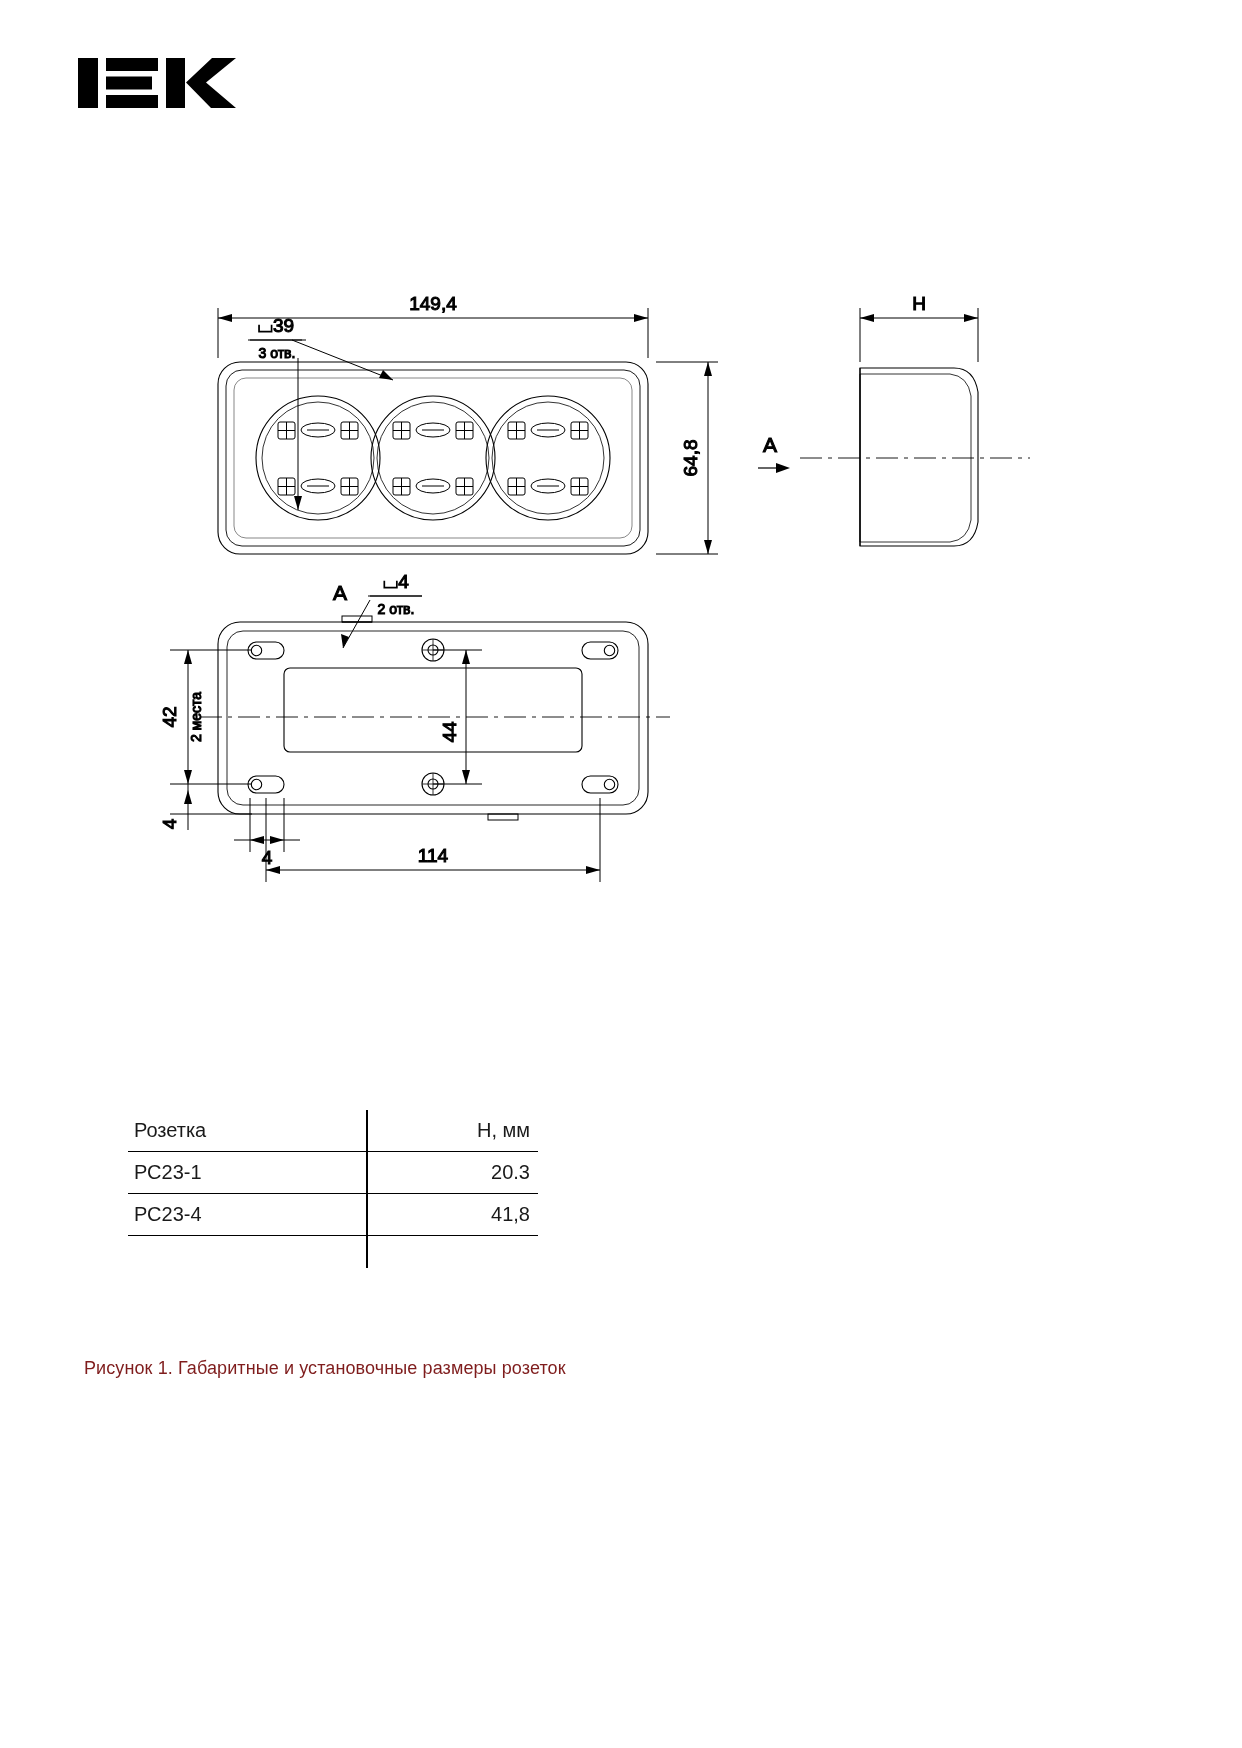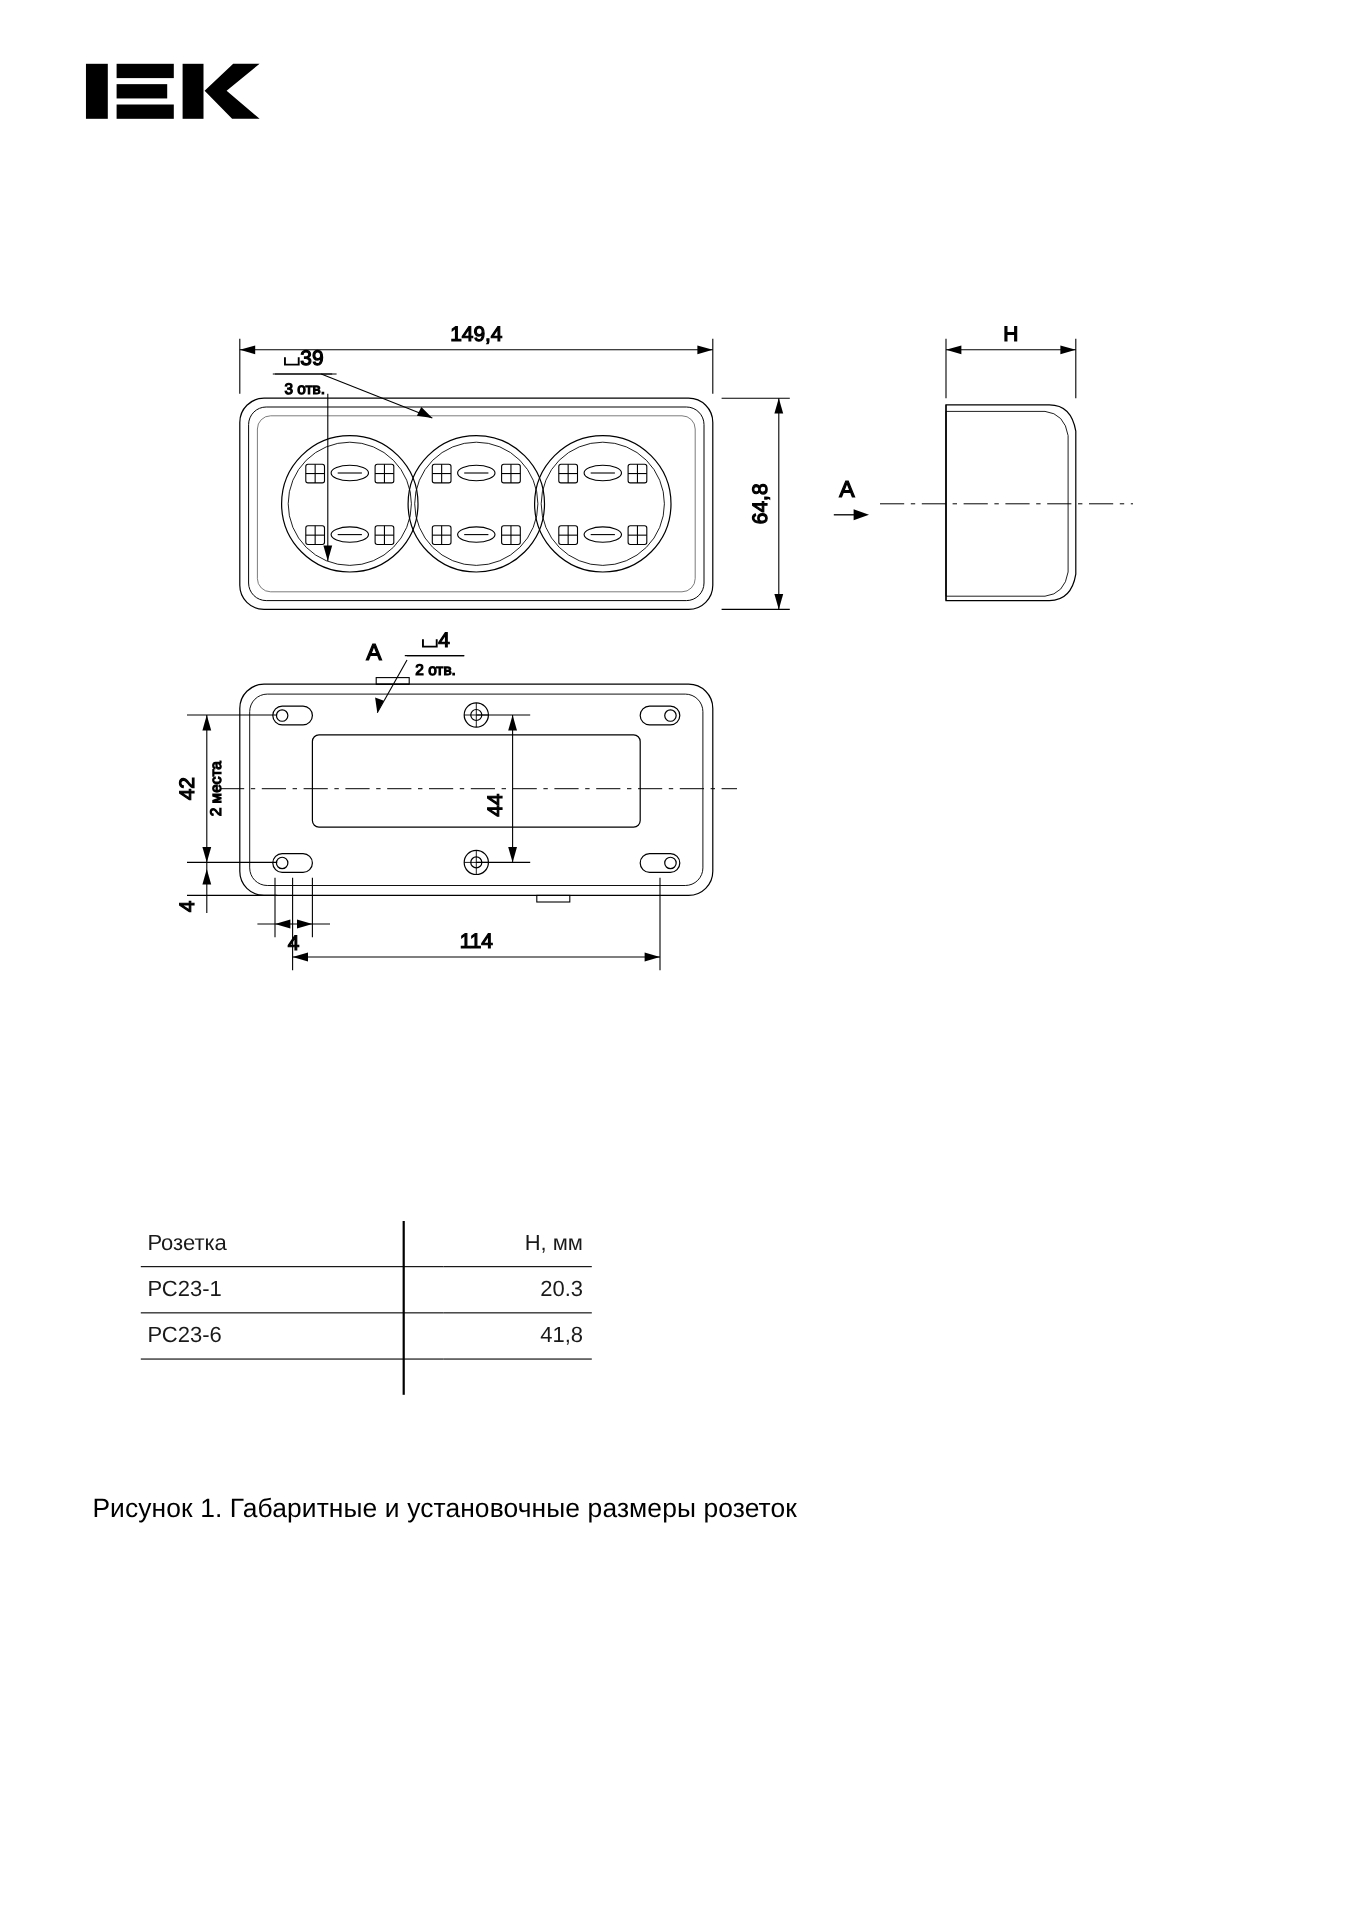--- a/index.html
+++ b/index.html
@@ -67,22 +67,22 @@
     top: 1110px;
     width: 1.6px;
     height: 158px;
     background: #000;
   }
   
   .caption {
     position: absolute;
     left: 84px;
     top: 1358px;
-    font-size: 24px;
-    color: #000000;
+    font-size: 18px;
+    color: #7f1d1d;
     letter-spacing: 0.1px;
   }
   svg { display: block; }
   text {
     font-family: "Liberation Sans", sans-serif;
     fill: #000;
   }
 </style>
 </head>
 <body>
@@ -330,21 +330,21 @@
         <th class="c1">Розетка</th>
         <th class="c2">H, мм</th>
       </tr>
     </thead>
     <tbody>
       <tr>
         <td class="c1">РС23-1</td>
         <td class="c2">20.3</td>
       </tr>
       <tr>
-        <td class="c1">РС23-6</td>
+        <td class="c1">РС23-4</td>
         <td class="c2">41,8</td>
       </tr>
     </tbody>
   </table>
   <div class="vline"></div>
 
   <div class="caption">Рисунок 1. Габаритные и установочные размеры розеток</div>
 
 </div>
 

